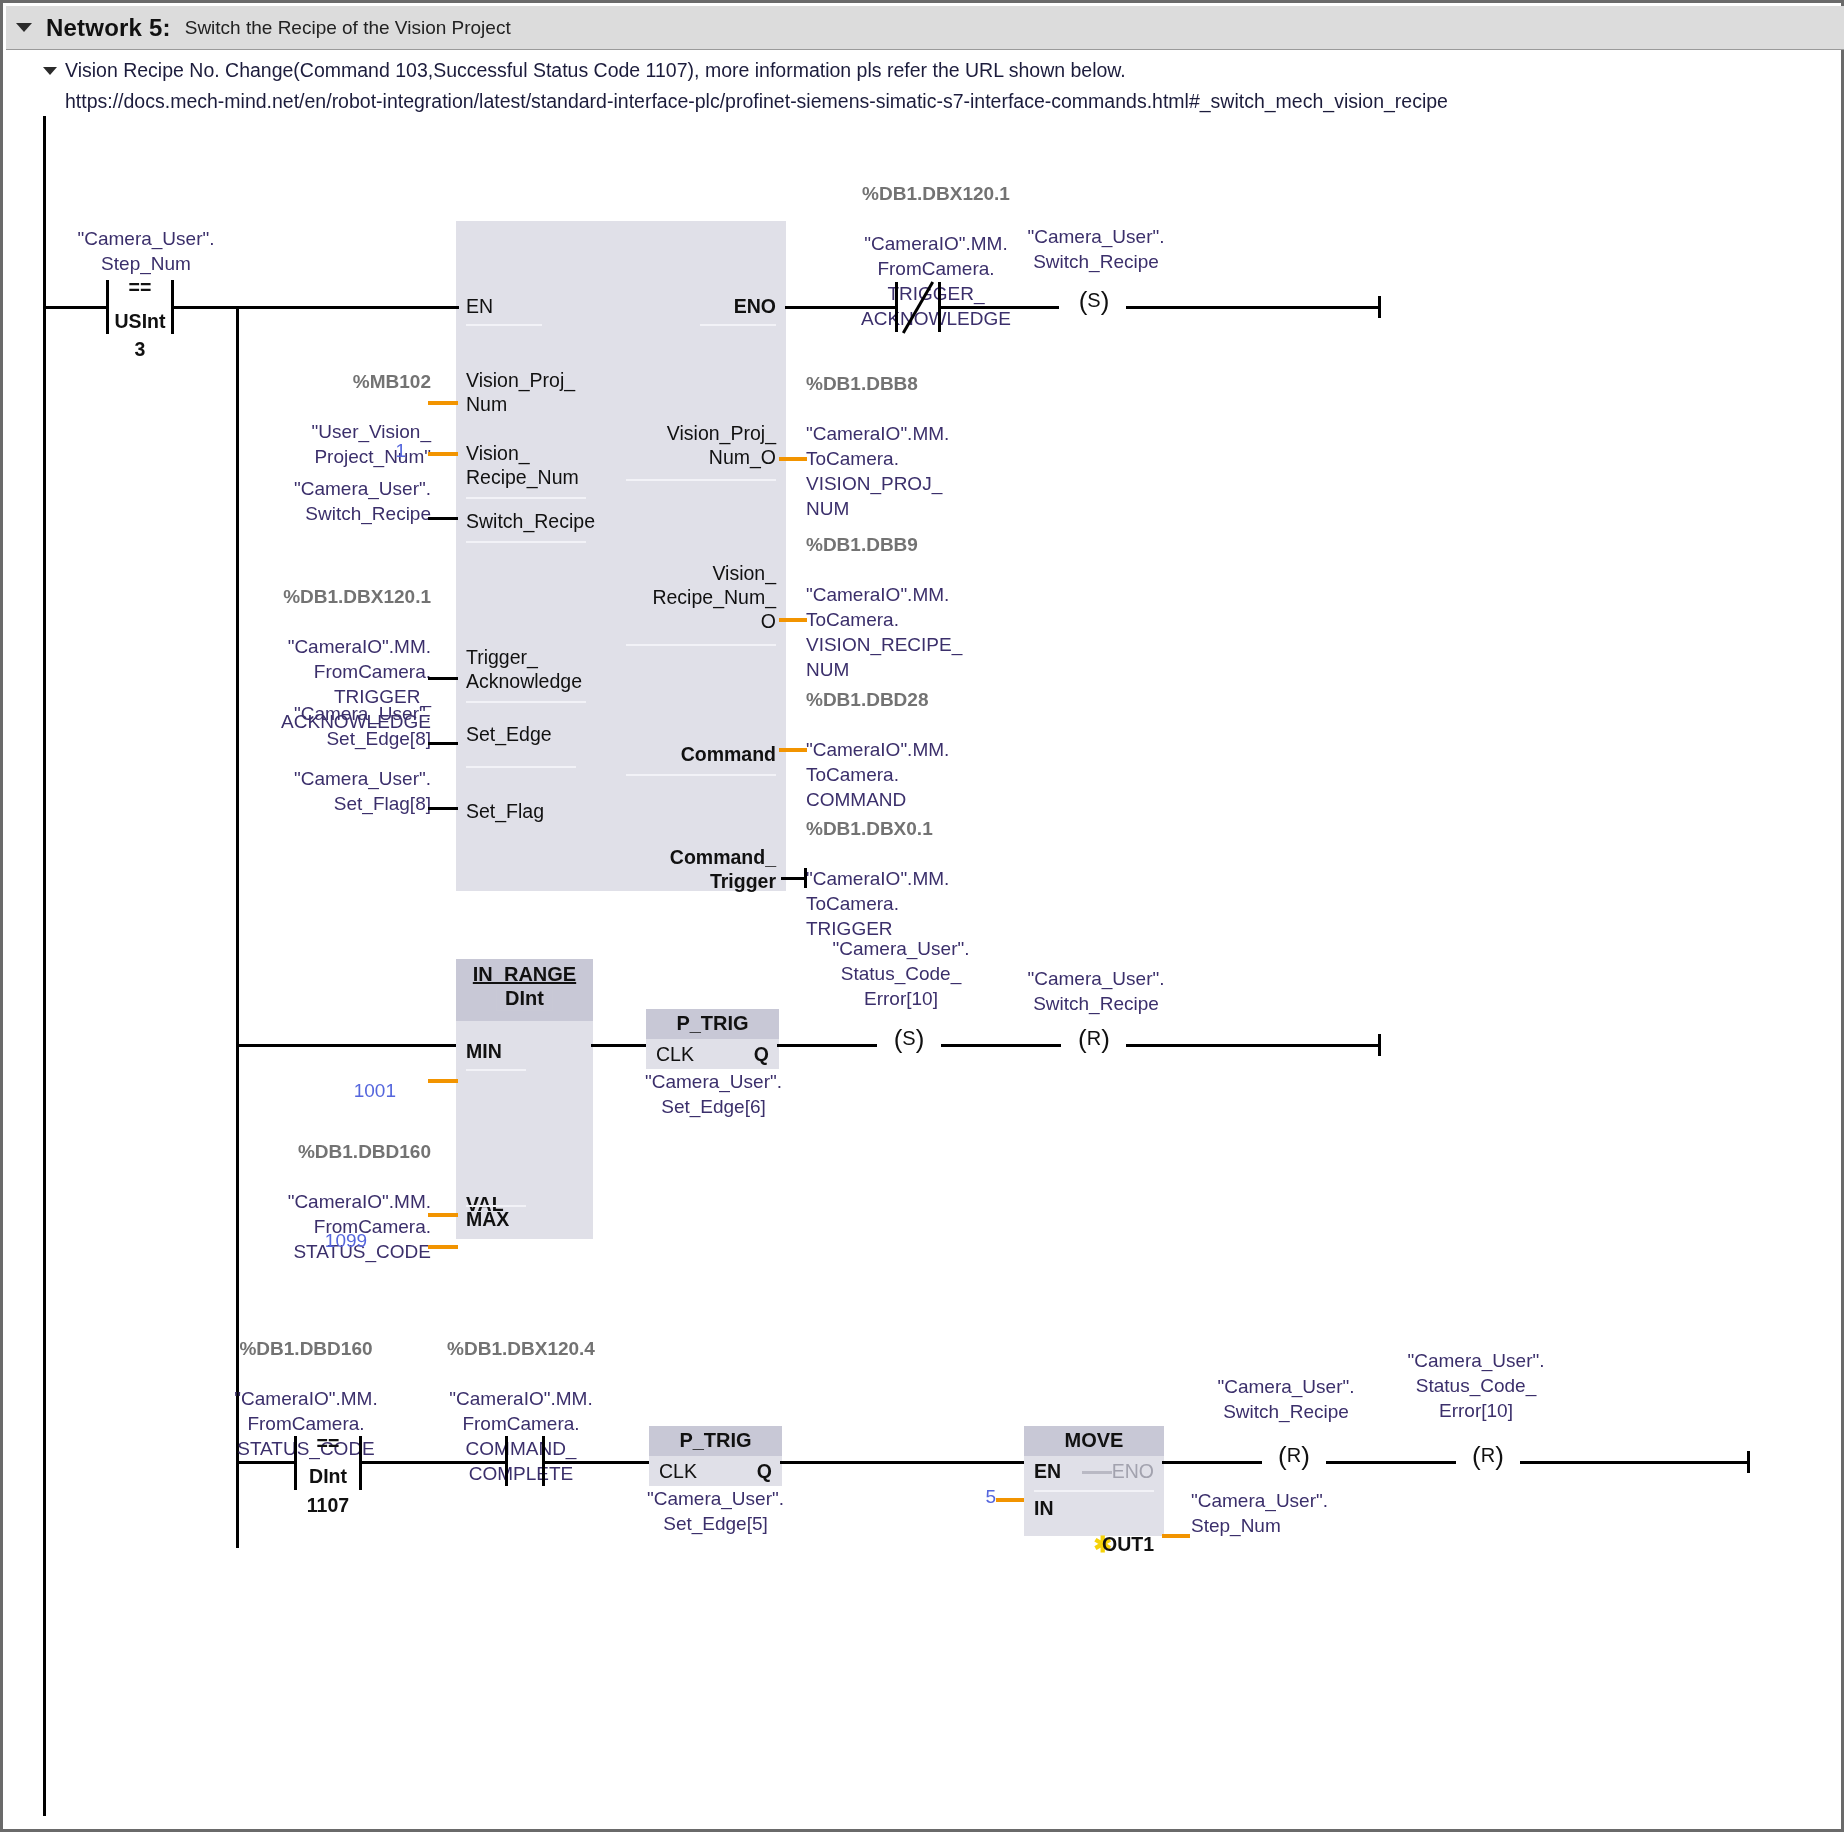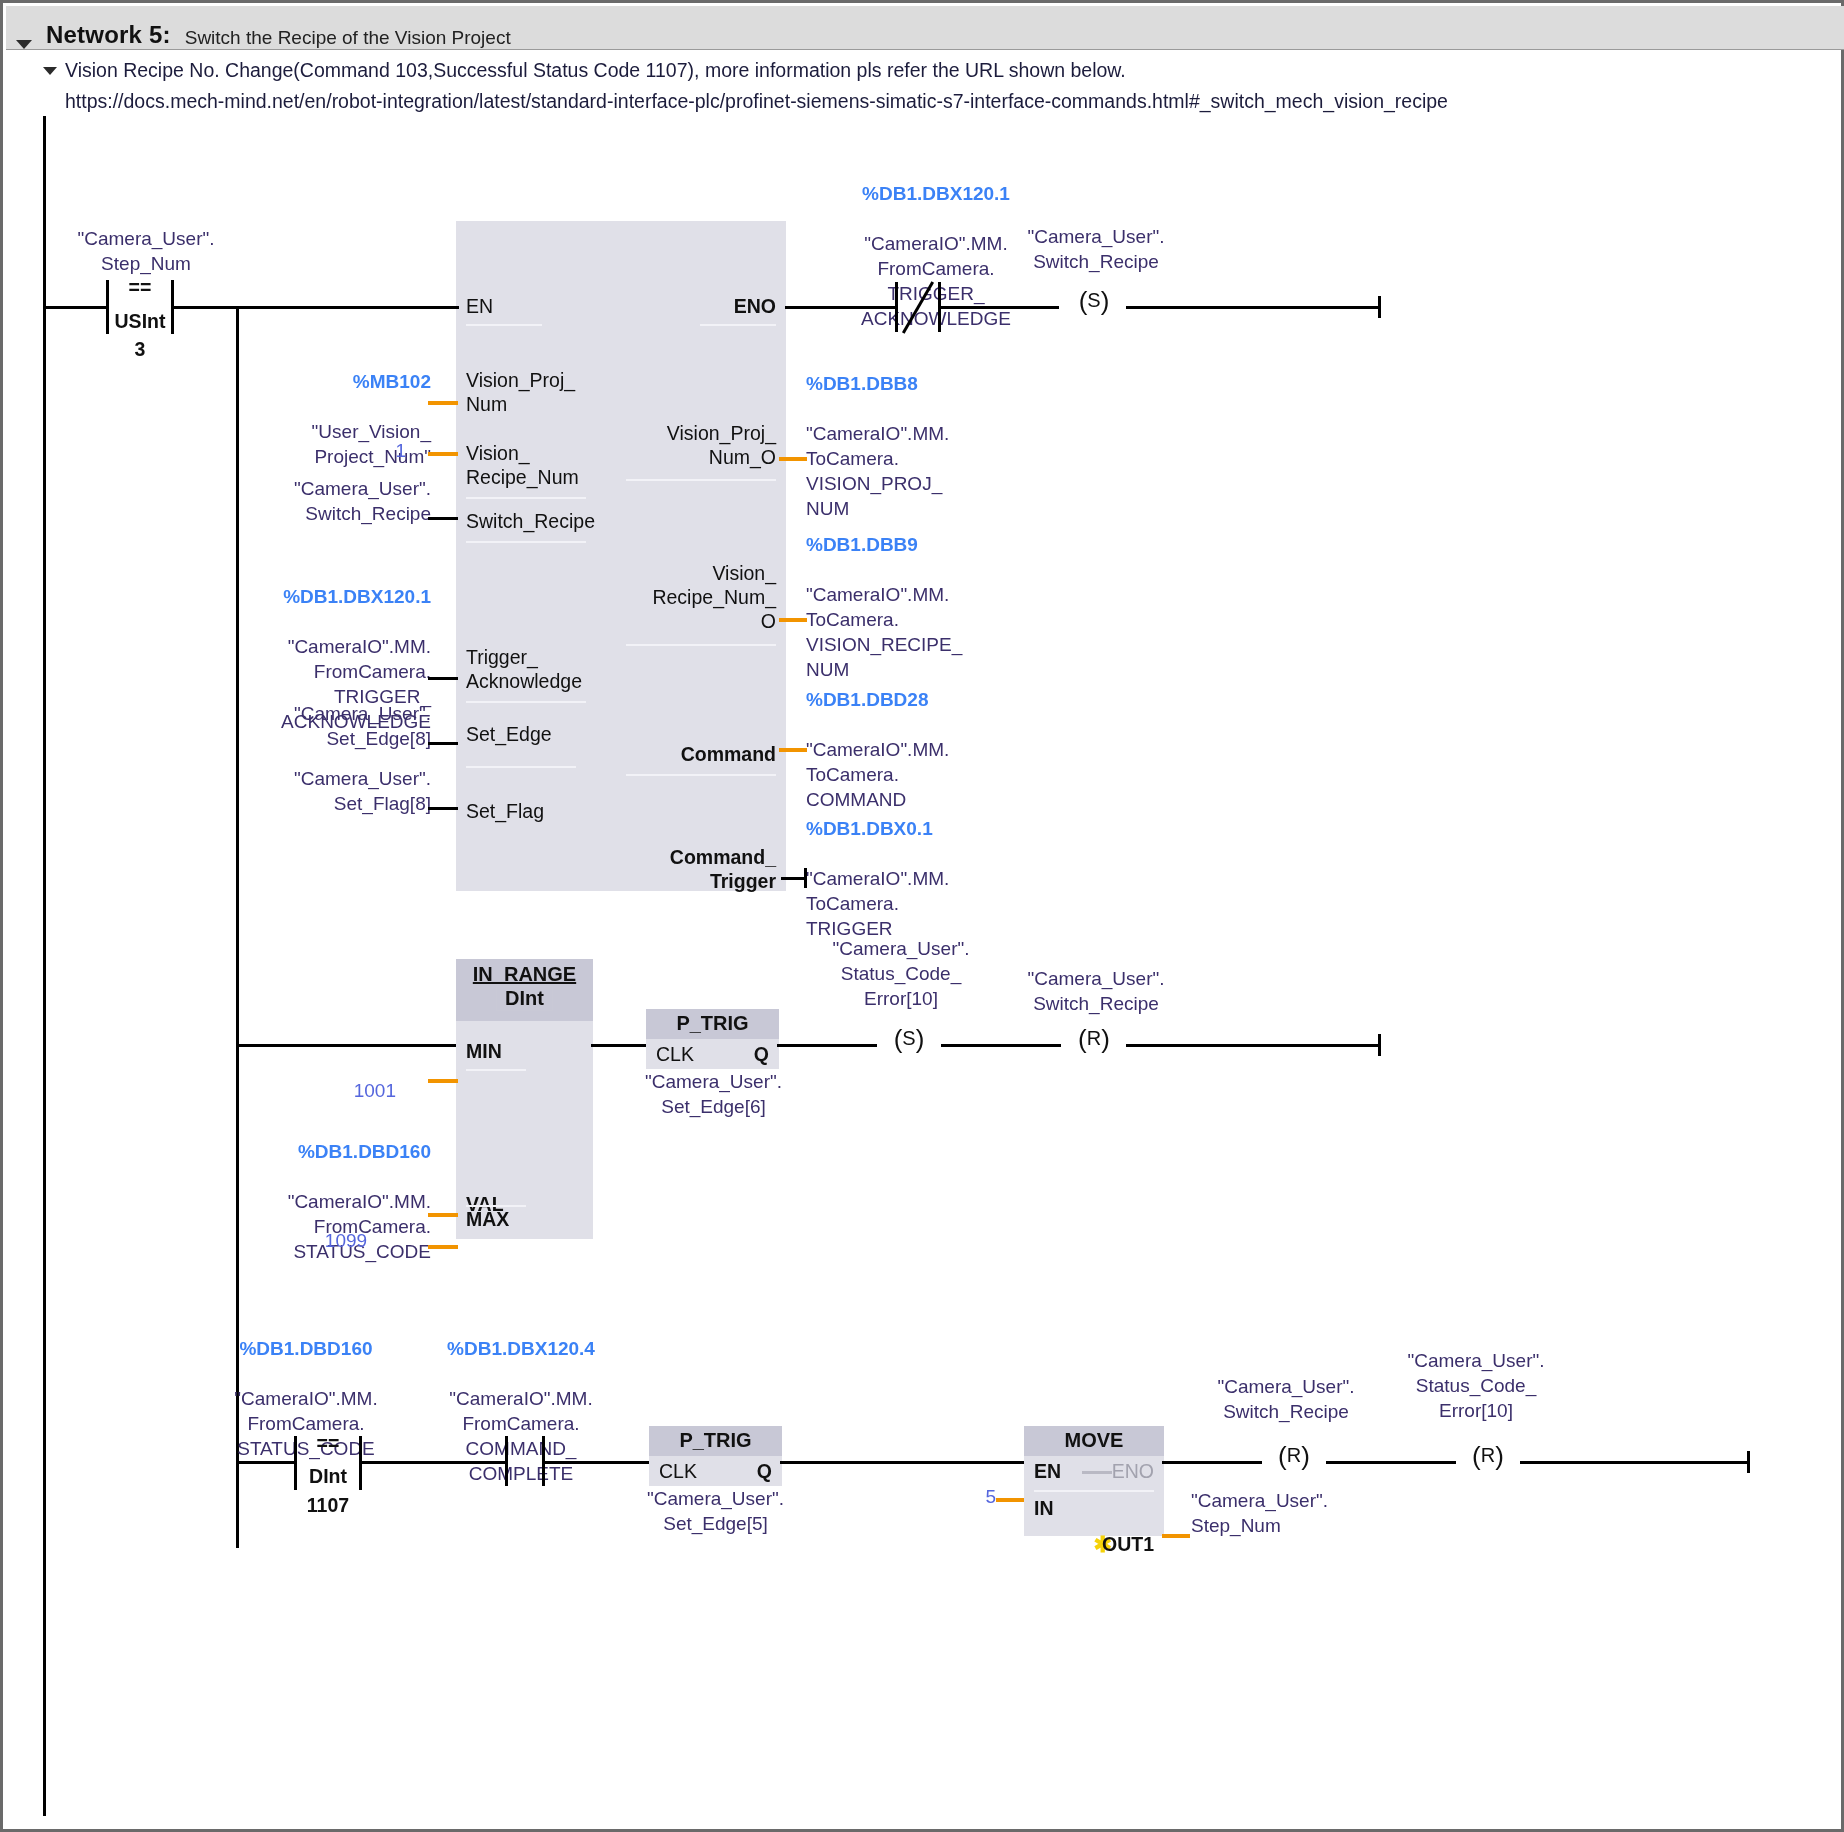--- a/index.html
+++ b/index.html
@@ -5,21 +5,21 @@
   html,body{margin:0;padding:0;background:#ffffff;}
   body{
     font-family:"Liberation Sans", sans-serif;
     width:1844px;height:1832px;position:relative;overflow:hidden;
     color:#1a1a2e;
   }
   .root{position:absolute;inset:0;border:3px solid #6a6a6a;box-sizing:border-box;background:#fff;}
 
   
   .nw-head{position:absolute;left:3px;top:3px;width:1838px;height:44px;
-    background:#dcdcdc;border-bottom:1px solid #9a9a9a;box-sizing:border-box;display:flex;align-items:flex-end;}
+    background:#dcdcdc;border-bottom:1px solid #9a9a9a;box-sizing:border-box;display:flex;align-items:center;}
   .tri{width:0;height:0;border-left:8px solid transparent;border-right:8px solid transparent;
        border-top:9px solid #2b2b2b;margin-left:10px;margin-right:14px;}
   .nw-title{font-size:24px;font-weight:bold;color:#111;letter-spacing:.2px;}
   .nw-sub{font-size:19px;color:#222;margin-left:14px;}
 
   .cmt{position:absolute;left:40px;top:52px;width:1790px;}
   .cmt .tri2{width:0;height:0;border-left:7px solid transparent;border-right:7px solid transparent;
        border-top:8px solid #2b2b2b;position:absolute;left:0;top:12px;}
   .cmt-txt{margin-left:22px;font-size:19.5px;line-height:31px;color:#1c1c3c;white-space:pre-line;}
 
@@ -28,21 +28,21 @@
   .wire{position:absolute;background:#000;}
   .wh{height:3px;}
   .wv{width:3px;}
   .owire{position:absolute;background:#f29400;height:4px;}
   .gline{position:absolute;background:#b9b9c4;height:3px;}
 
   
   .lbl{position:absolute;font-size:19px;line-height:25px;color:#3b2f6b;white-space:pre-line;}
   .lbl.r{text-align:right;}
   .lbl.c{text-align:center;}
-  .addr{color:#3b82f6;font-weight:bold;}
+  .addr{color:#737373;font-weight:bold;}
   .num{color:#5566dd;}
 
   
   .blk{position:absolute;background:#e0e0e8;border:0;box-sizing:border-box;}
   .blk-hd{background:#c8c8d6;width:100%;box-sizing:border-box;text-align:center;
           font-size:20px;font-weight:bold;color:#111;padding:5px 0 3px;}
   .blk-hd .a{color:#129a9a;font-weight:bold;display:block;}
   .blk-hd .n{color:#111;font-weight:bold;display:block;}
   .pin{position:absolute;font-size:19.5px;line-height:24px;color:#111;font-weight:normal;}
   .pin.L{left:10px;text-align:left;}

